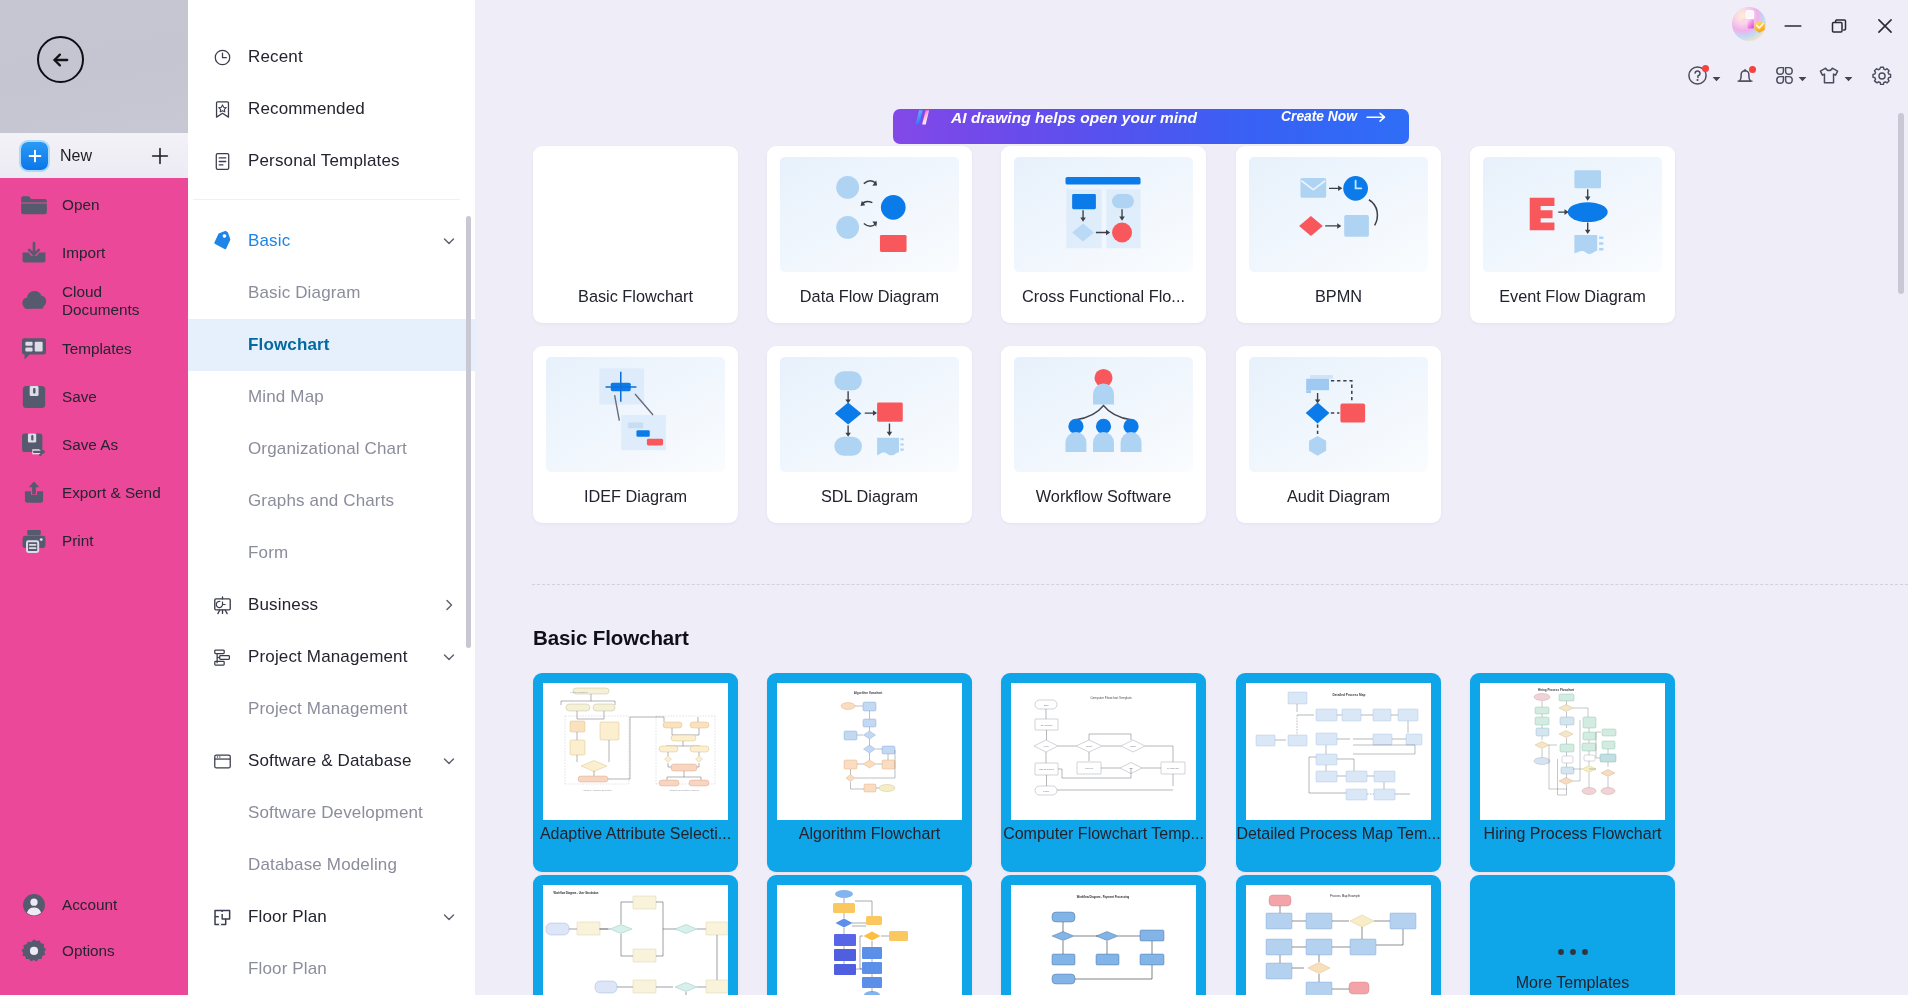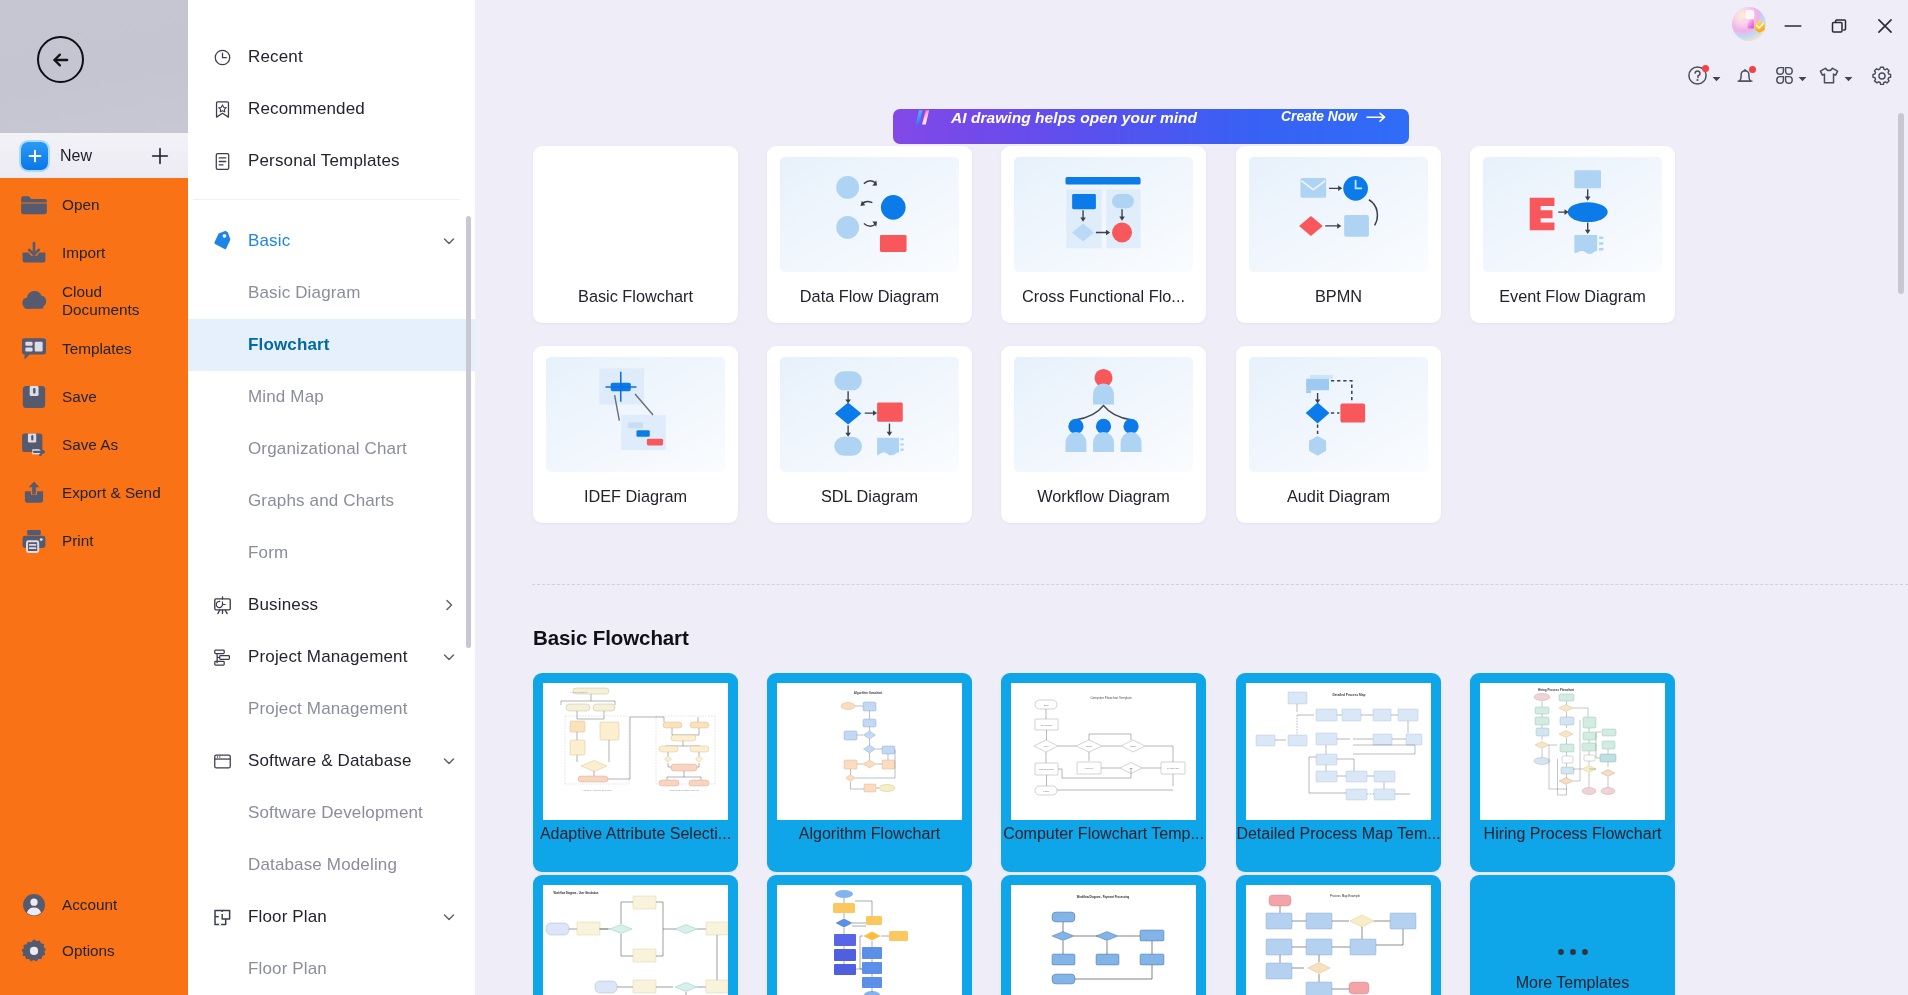--- a/index.html
+++ b/index.html
@@ -2,21 +2,21 @@
 <html><head>
 <meta charset="utf-8">
 <title>Wondershare EdrawMax</title>
 <style>
 *{box-sizing:border-box;margin:0;padding:0;}
 html,body{width:1908px;height:995px;overflow:hidden;}
 body{font-family:"Liberation Sans",sans-serif;background:#eeedf8;color:#20212b;}
 #app{position:relative;width:1908px;height:995px;overflow:hidden;background:#eeedf8;}
 
 
-.sidebar{position:absolute;left:0;top:0;width:188px;height:995px;background:#f97316;}
+.sidebar{position:absolute;left:0;top:0;width:188px;height:995px;background:#ec4899;}
 .sb-top{position:absolute;left:0;top:0;width:188px;height:133px;
   background:linear-gradient(170deg,#c6c5d2 0%,#c5c4d1 55%,#c8c7d4 100%);}
 .back-btn{position:absolute;left:37px;top:36px;width:47px;height:47px;border-radius:50%;
   border:2.4px solid #0d0e14;display:flex;align-items:center;justify-content:center;cursor:pointer;background:transparent;}
 .sb-new{position:absolute;left:0;top:133px;width:188px;height:45px;
   background:linear-gradient(180deg,#f3f2f7 0%,#eceaf3 100%);display:flex;align-items:center;}
 .sb-new .nicon{width:27px;height:28px;border-radius:7px;background:linear-gradient(180deg,#2b9af5 0%,#0b76e8 100%);
   margin-left:21px;display:flex;align-items:center;justify-content:center;box-shadow:0 0 0 2px #a9dbfc;}
 .sb-new .nlabel{margin-left:12px;font-size:16px;color:#1c1d26;font-weight:400;}
 .sb-new .nplus{position:absolute;right:18px;top:50%;transform:translateY(-50%);}
@@ -630,21 +630,21 @@
                 <path d="M81 39a11 11 0 0 1 22 0v11H81z" fill="#aed3f3"></path>
                 <path d="M63 66c10-1.5 22-6 29-15 7 9 19 13.5 29 15" stroke="#43464f" stroke-width="1.4" fill="none" stroke-linecap="round"></path>
                 <circle cx="63" cy="73" r="8" fill="#0c7bea"></circle>
                 <circle cx="92" cy="73" r="8" fill="#0c7bea"></circle>
                 <circle cx="121" cy="73" r="8" fill="#0c7bea"></circle>
                 <path d="M52 90a11 11 0 0 1 22 0v10H52z" fill="#aed3f3"></path>
                 <path d="M81 90a11 11 0 0 1 22 0v10H81z" fill="#aed3f3"></path>
                 <path d="M110 90a11 11 0 0 1 22 0v10h-22z" fill="#aed3f3"></path>
               </svg>
             </div>
-            <div class="clabel">Workflow Diagram</div>
+            <div class="clabel">Workflow Software</div>
           </div>
           <div class="card" style="left:761px;top:226px">
             <div class="thumb">
               <svg viewBox="0 0 184 121" width="184" height="121">
                 <path d="M62 19h24v4H62z" fill="#cfe4f8"></path>
                 <path d="M58 23h24v12H58z" fill="#9ecaf2"></path>
                 <path d="M58 35h5v3h-5z" fill="#9ecaf2"></path>
                 <path d="M70 38V45.2" stroke="#3d4049" stroke-width="1.45"></path>
                 <path d="M67.1 44.6h5.8L70 49z" fill="#3d4049"></path>
                 <path d="M70 48l12.5 11L70 70 57.5 59z" fill="#0c7bea"></path>

